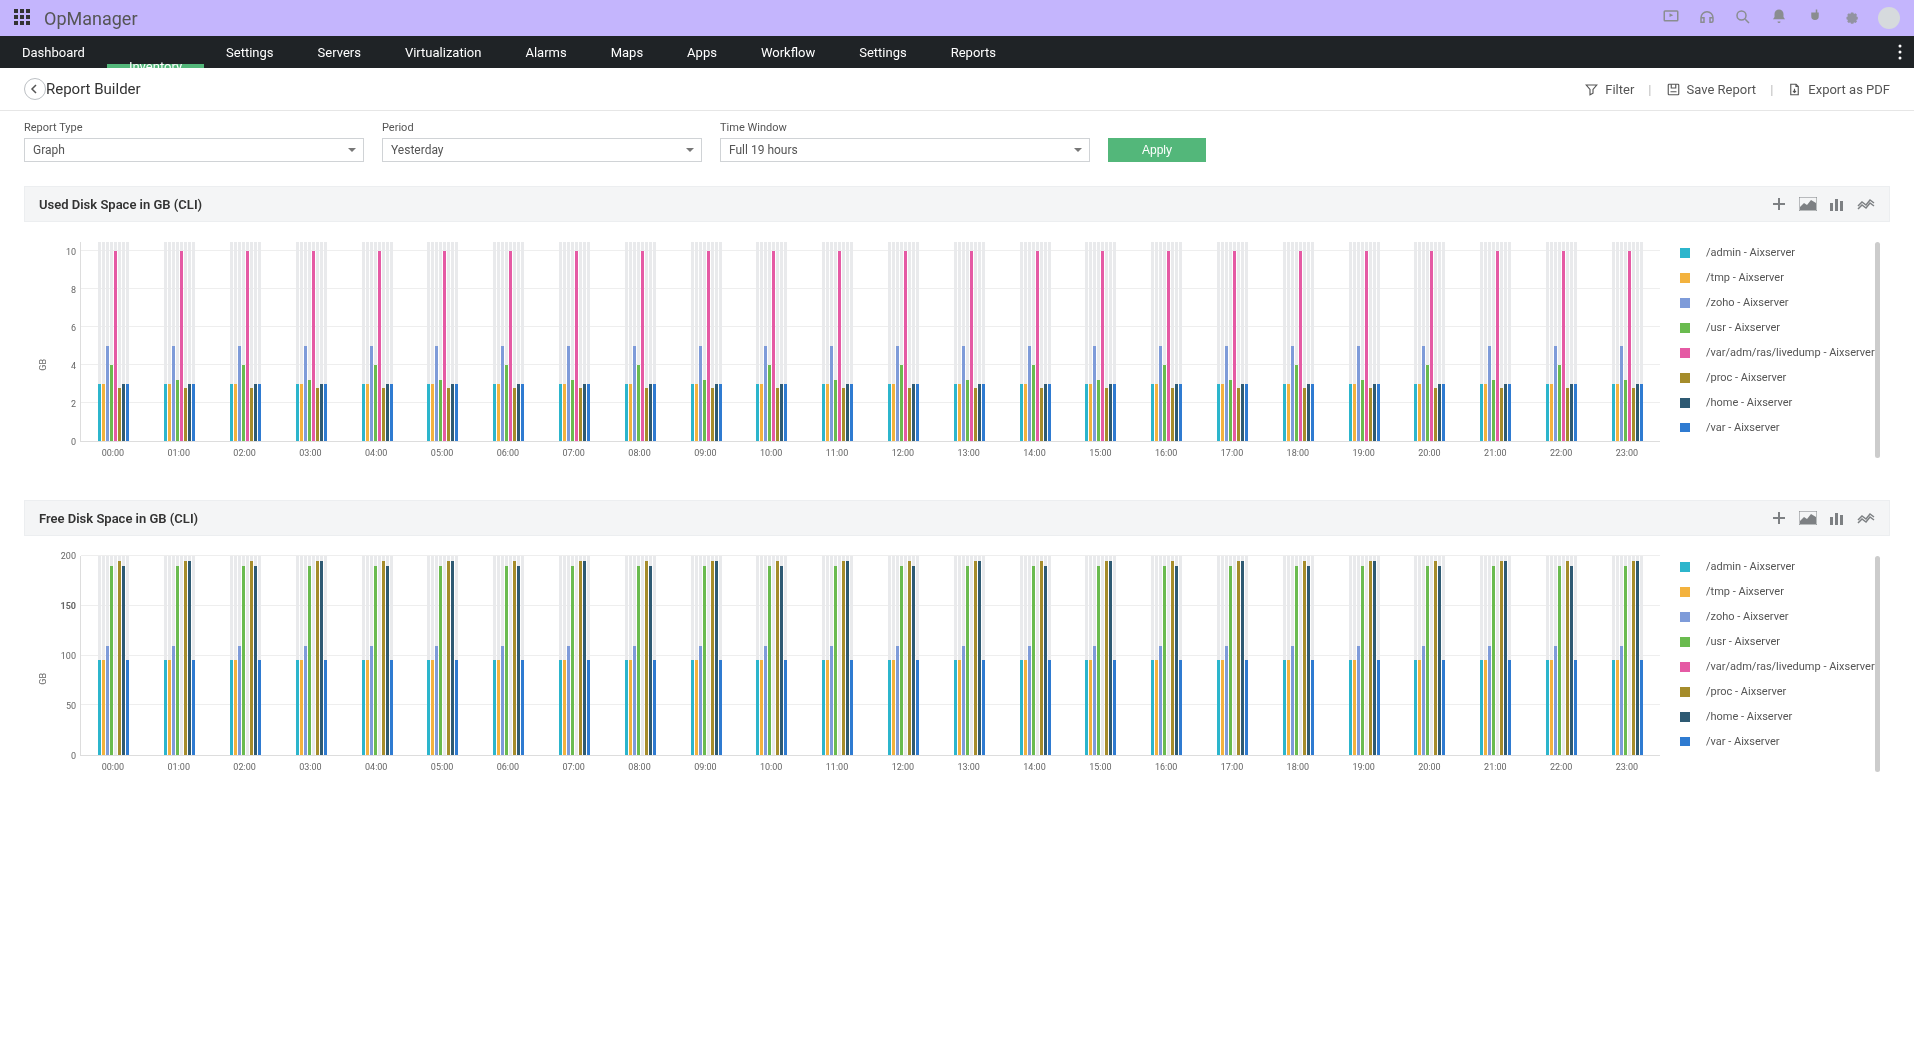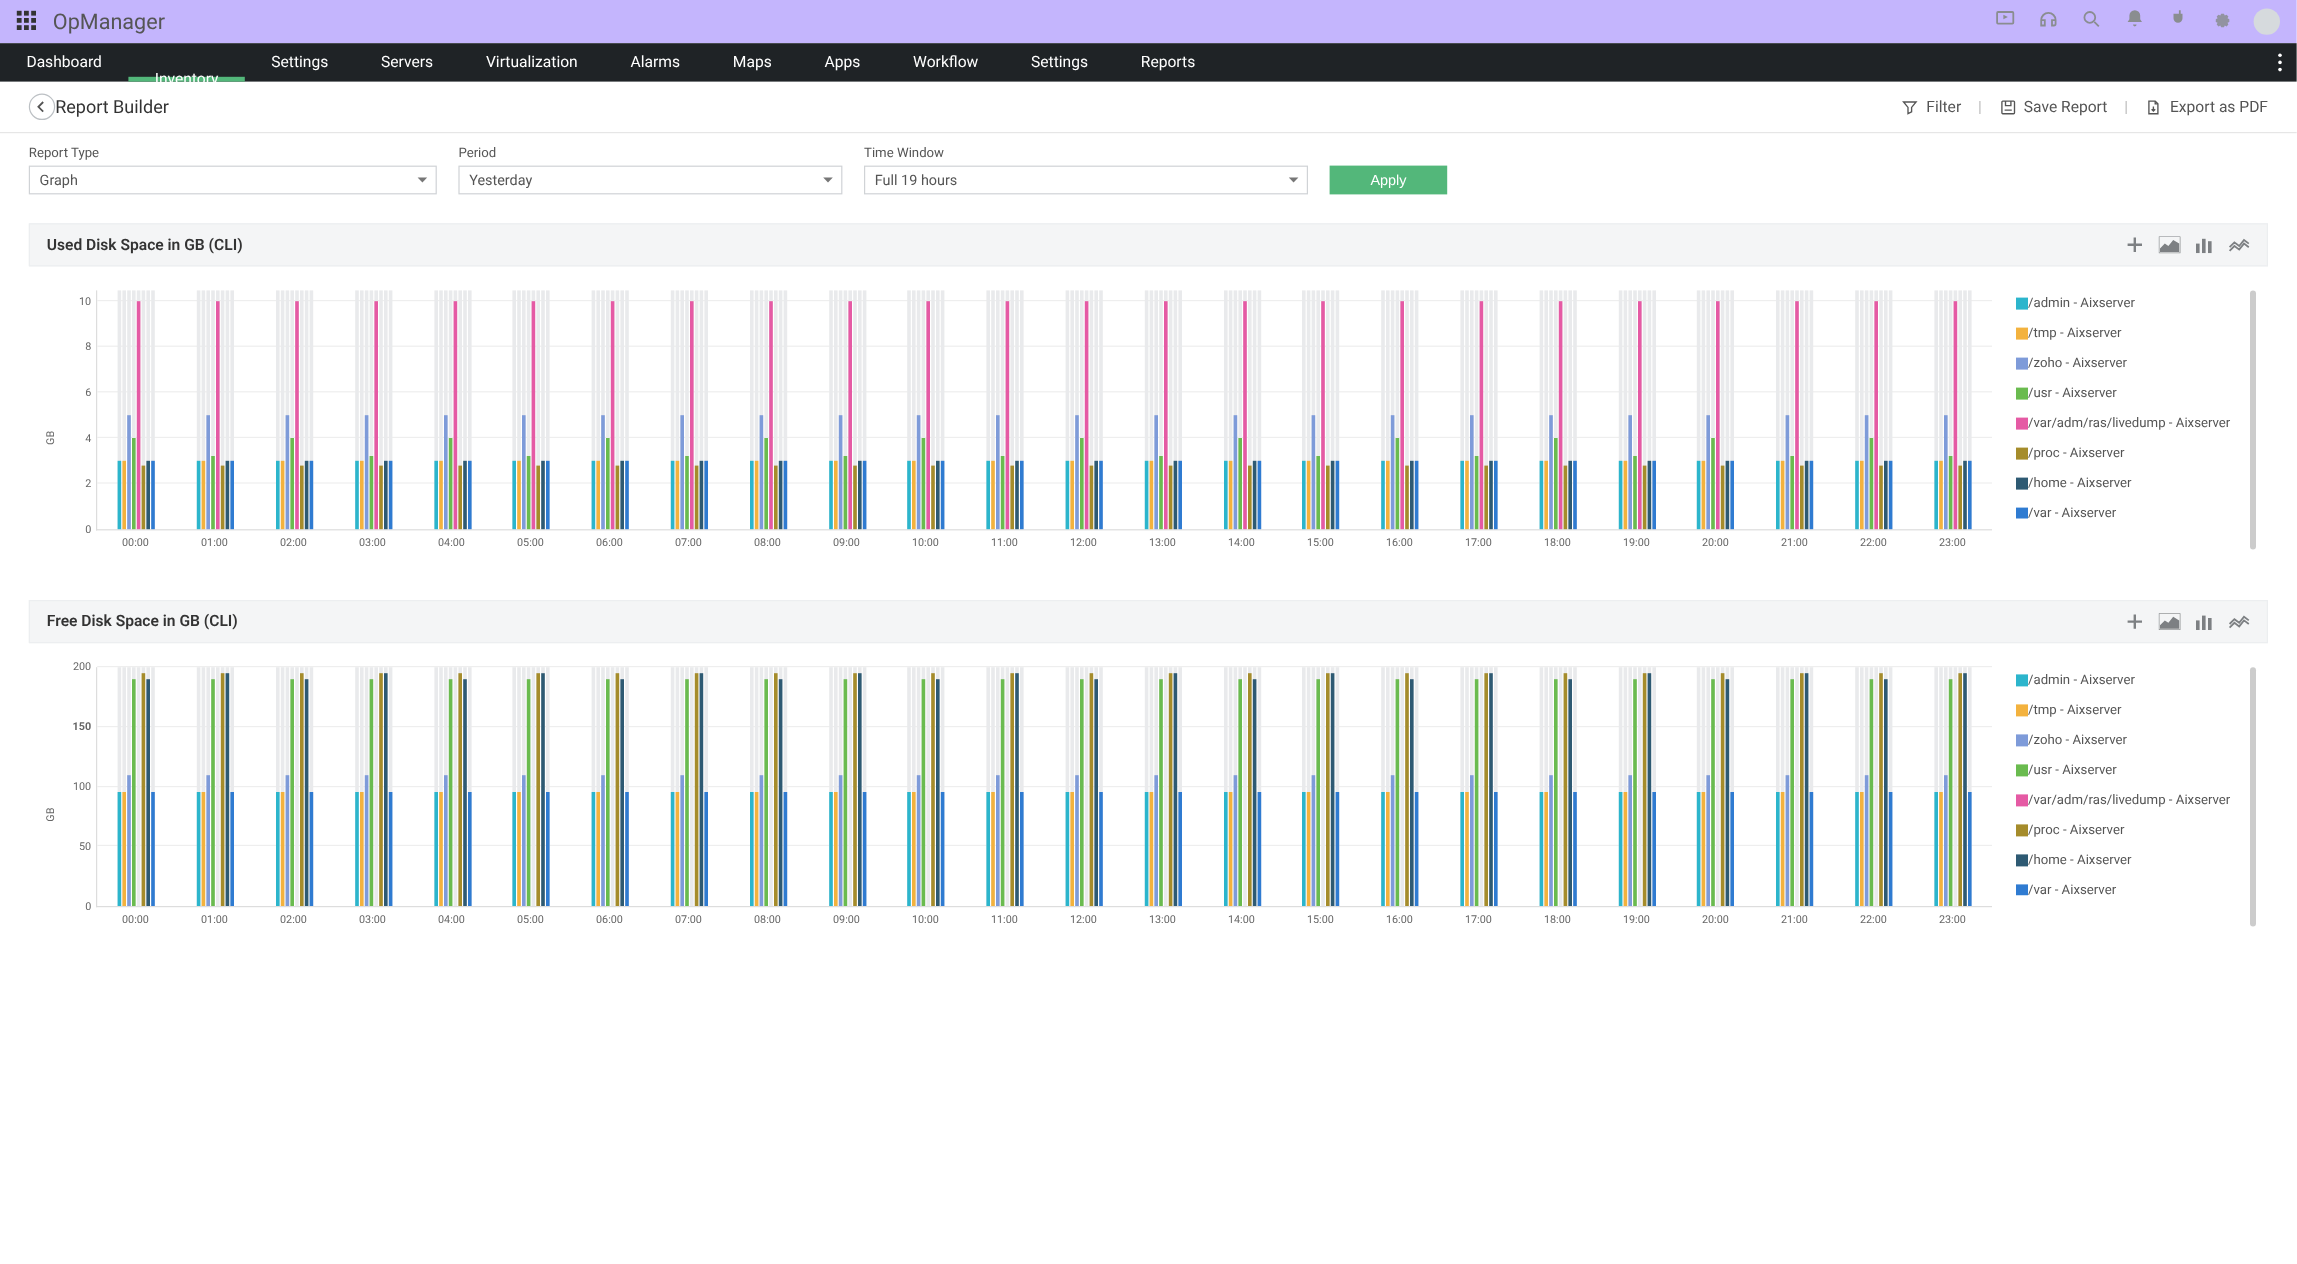--- a/index.html
+++ b/index.html
@@ -60,21 +60,21 @@
   .hour-group { flex: 1; display: flex; align-items: flex-end; justify-content: center; gap: 1px; height: 100%; padding: 0 2px; }
   .bar { width: 3px; }
   .bar-bg { position: absolute; bottom: 0; top: 0; background: #e9eaec; width: 3px; }
   .bar-wrap { position: relative; width: 3px; height: 100%; display: flex; align-items: flex-end; }
   .x-ticks { display: flex; margin-left: 28px; }
   .x-tick { flex: 1; text-align: center; font-size: 9px; color: #666; padding-top: 6px; }
 
   .legend-wrap { width: 200px; position: relative; }
   .legend-scroll { position: absolute; right: 0; top: 0; bottom: 0; width: 5px; background: #ccc; border-radius: 3px; }
   .legend { height: 190px; overflow: hidden; display: flex; flex-direction: column; gap: 12px; padding-top: 4px; }
-  .legend-item { display: flex; align-items: center; gap: 0; font-size: 11px; color: #555; }
+  .legend-item { display: flex; align-items: center; gap: 16px; font-size: 11px; color: #555; }
   .legend-swatch { width: 10px; height: 10px; }
 </style>
 </head>
 <body>
 
 <div class="top-header">
   <div class="left">
     <div class="apps-icon">
       <span></span>
         <span></span>

